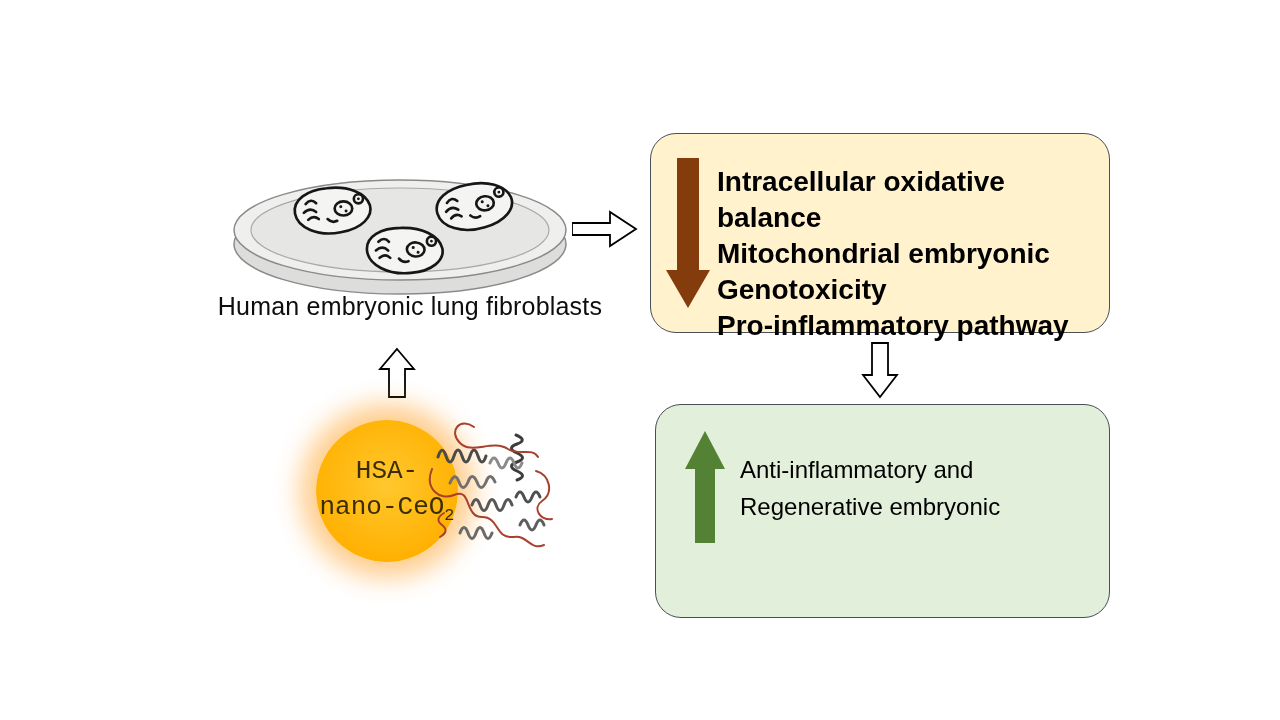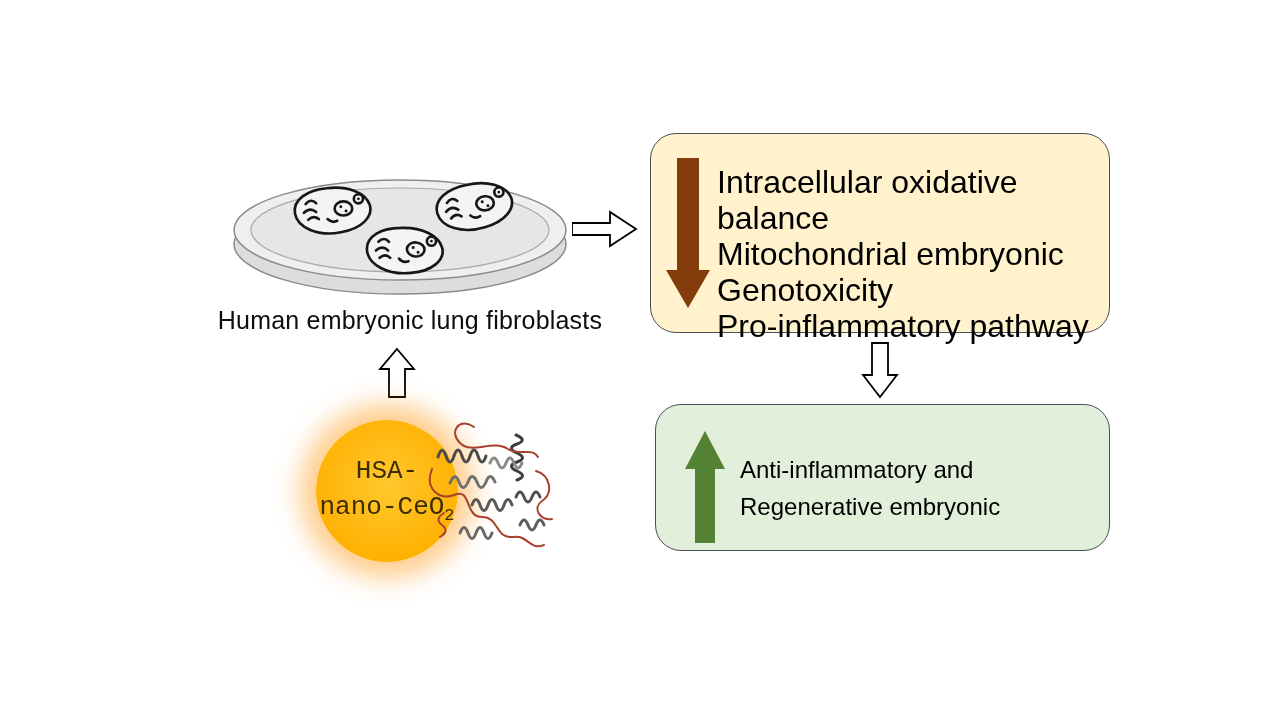--- a/index.html
+++ b/index.html
@@ -7,21 +7,21 @@
   body { font-family:"Liberation Sans", sans-serif; }
   .canvas {
     position:relative; width:1280px; height:720px;
     background:#ffffff; overflow:hidden; margin:0 auto;
   }
   .abs { position:absolute; }
 
   
   .petri-svg { left:230px; top:158px; width:340px; height:150px; }
   .petri-label {
-    left:170px; top:306px; width:480px;
+    left:170px; top:292px; width:480px;
     text-align:center; font-size:25px; color:#0d0d0d; letter-spacing:0.2px;
   }
 
   
   .up-arrow    { left:378px; top:347px; width:38px; height:52px; }
   .right-arrow { left:572px; top:210px; width:66px; height:38px; }
   .down-arrow  { left:861px; top:341px; width:38px; height:58px; }
 
   
   .nanoparticle {
@@ -40,29 +40,29 @@
 
   
   .box {
     border:1.5px solid #4a4f57; border-radius:26px;
   }
   .effects-box {
     left:650px; top:133px; width:460px; height:200px;
     background:#FFF2CC;
   }
   .outcome-box {
-    left:655px; top:404px; width:455px; height:147px;
+    left:655px; top:404px; width:455px; height:214px;
     background:#E2EFDA;
   }
   .big-arrow { position:absolute; }
   .effects-box .big-arrow { left:14px; top:24px; width:46px; height:152px; }
   .outcome-box .big-arrow { left:28px; top:26px; width:42px; height:114px; }
 
   .box-text { position:absolute; color:#000; }
-  .effects-box .box-text { left:66px; top:30px; font-size:32px; line-height:36px; }
+  .effects-box .box-text { left:66px; top:30px; font-size:28px; line-height:36px;font-weight:bold; }
   .outcome-box .box-text { left:84px; top:46px; font-size:24px; line-height:37px; }
 
   svg { display:block; }
 </style>
 </head>
 <body>
 
 <div class="canvas">
 
   <svg class="abs petri-svg" viewBox="0 0 340 150">

